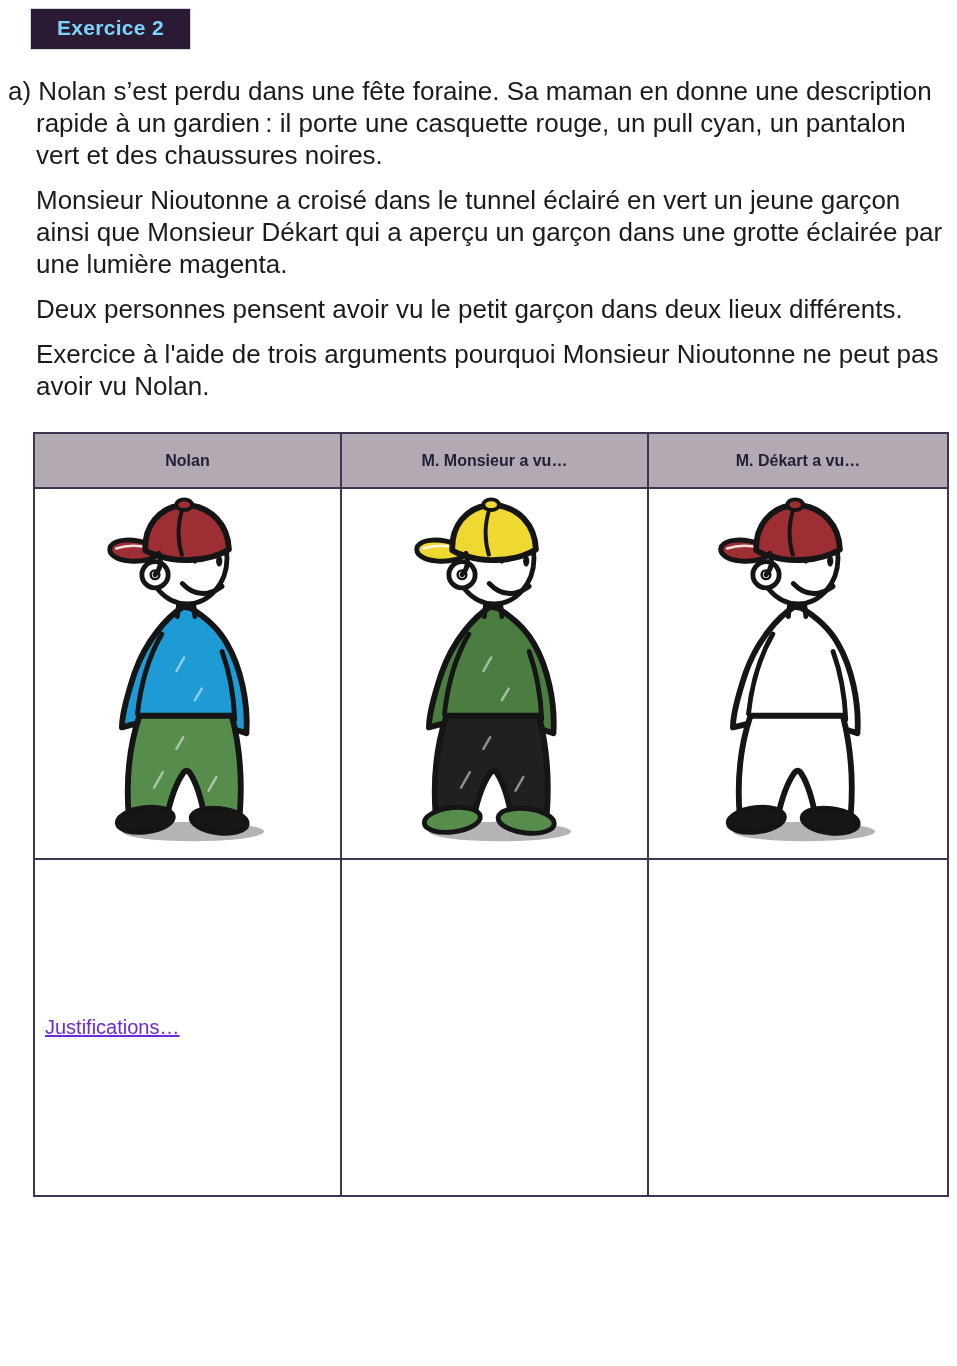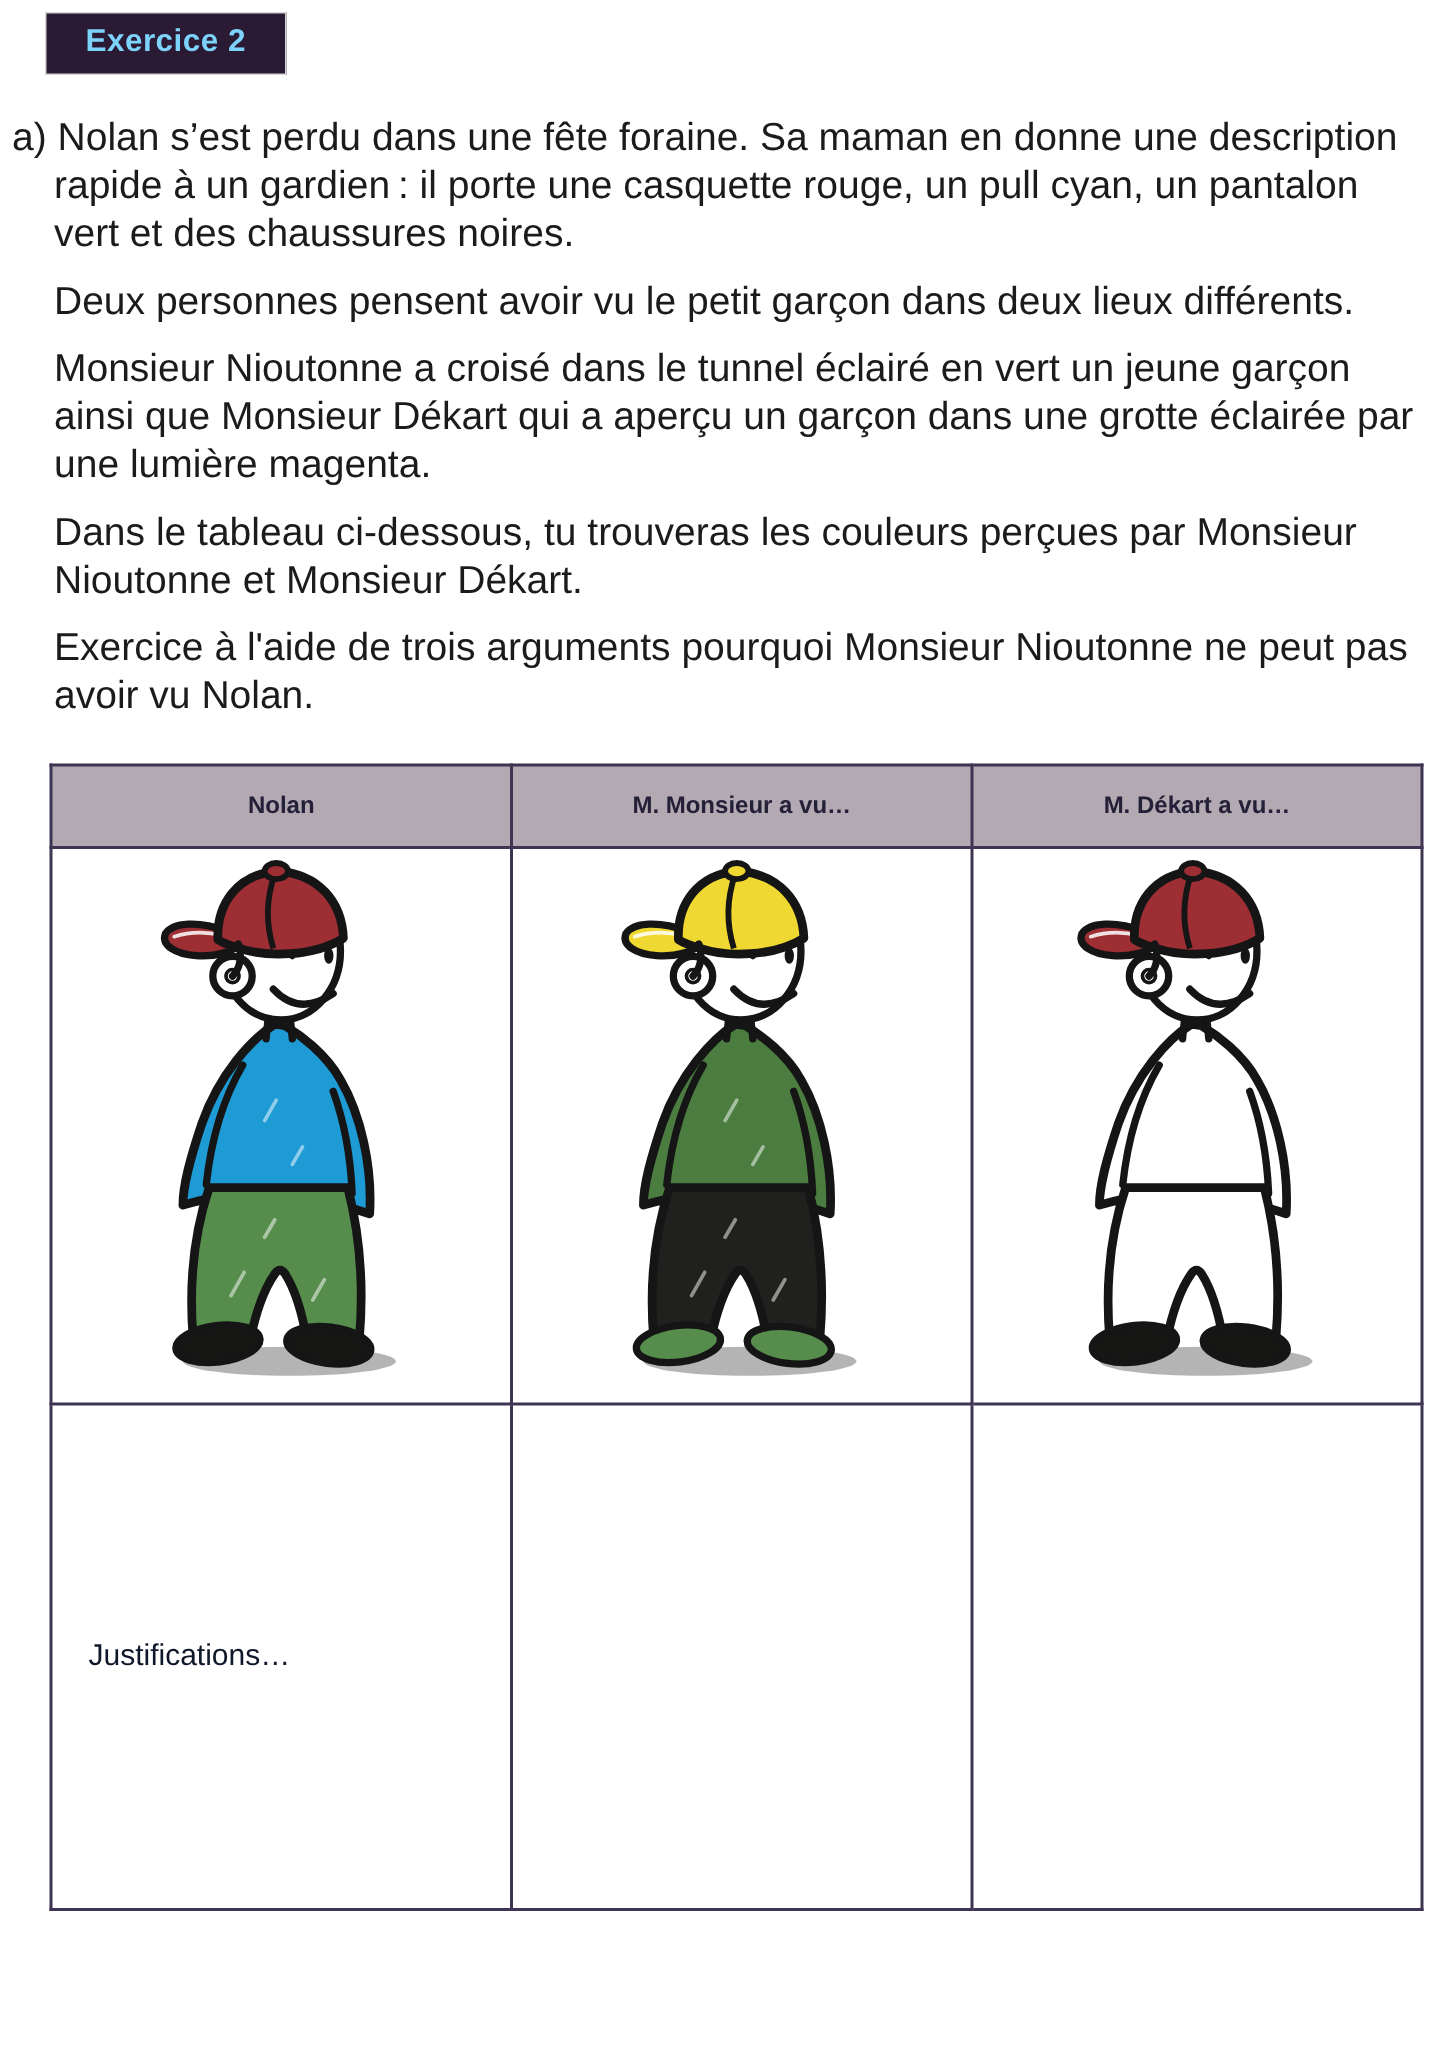--- a/index.html
+++ b/index.html
@@ -51,40 +51,40 @@
     height: 371px;
     text-align: center;
     vertical-align: middle;
     background: #ffffff;
   }
   .figure-wrap { display: inline-block; }
   .figure-wrap svg { height: 356px; display: block; }
   .just-row td { height: 337px; vertical-align: middle; background: #ffffff; }
   .just-label {
     display: inline-block;
-    padding-left: 24px;
+    padding-left: 10px;
     font-size: 20px;
-    color: #0f172a;
+    color: #6d28d9;
+    text-decoration: underline;
   }
 </style>
 </head>
 <body>
 
 
 
 
 
 
 <div class="banner">Exercice 2</div>
 
 <div class="text-block">
   <p class="with-marker"><span>a)</span> <span>Nolan s’est perdu dans une fête foraine. Sa maman en donne une description rapide à un gardien : il porte une casquette rouge, un pull cyan, un pantalon vert et des chaussures noires.</span></p>
+  <p>Monsieur Nioutonne a croisé dans le tunnel éclairé en vert un jeune garçon ainsi que Monsieur Dékart qui a aperçu un garçon dans une grotte éclairée par une lumière magenta.</p>
   <p>Deux personnes pensent avoir vu le petit garçon dans deux lieux différents.</p>
-  <p>Monsieur Nioutonne a croisé dans le tunnel éclairé en vert un jeune garçon ainsi que Monsieur Dékart qui a aperçu un garçon dans une grotte éclairée par une lumière magenta.</p>
-  <p>Dans le tableau ci-dessous, tu trouveras les couleurs perçues par Monsieur Nioutonne et Monsieur Dékart.</p>
   <p>Exercice à l'aide de trois arguments pourquoi Monsieur Nioutonne ne peut pas avoir vu Nolan.</p>
 </div>
 
 <table class="exercise-table">
   <colgroup>
     <col style="width:307px">
       <col style="width:307px">
       <col style="width:300px">
   </colgroup>
   <thead>

